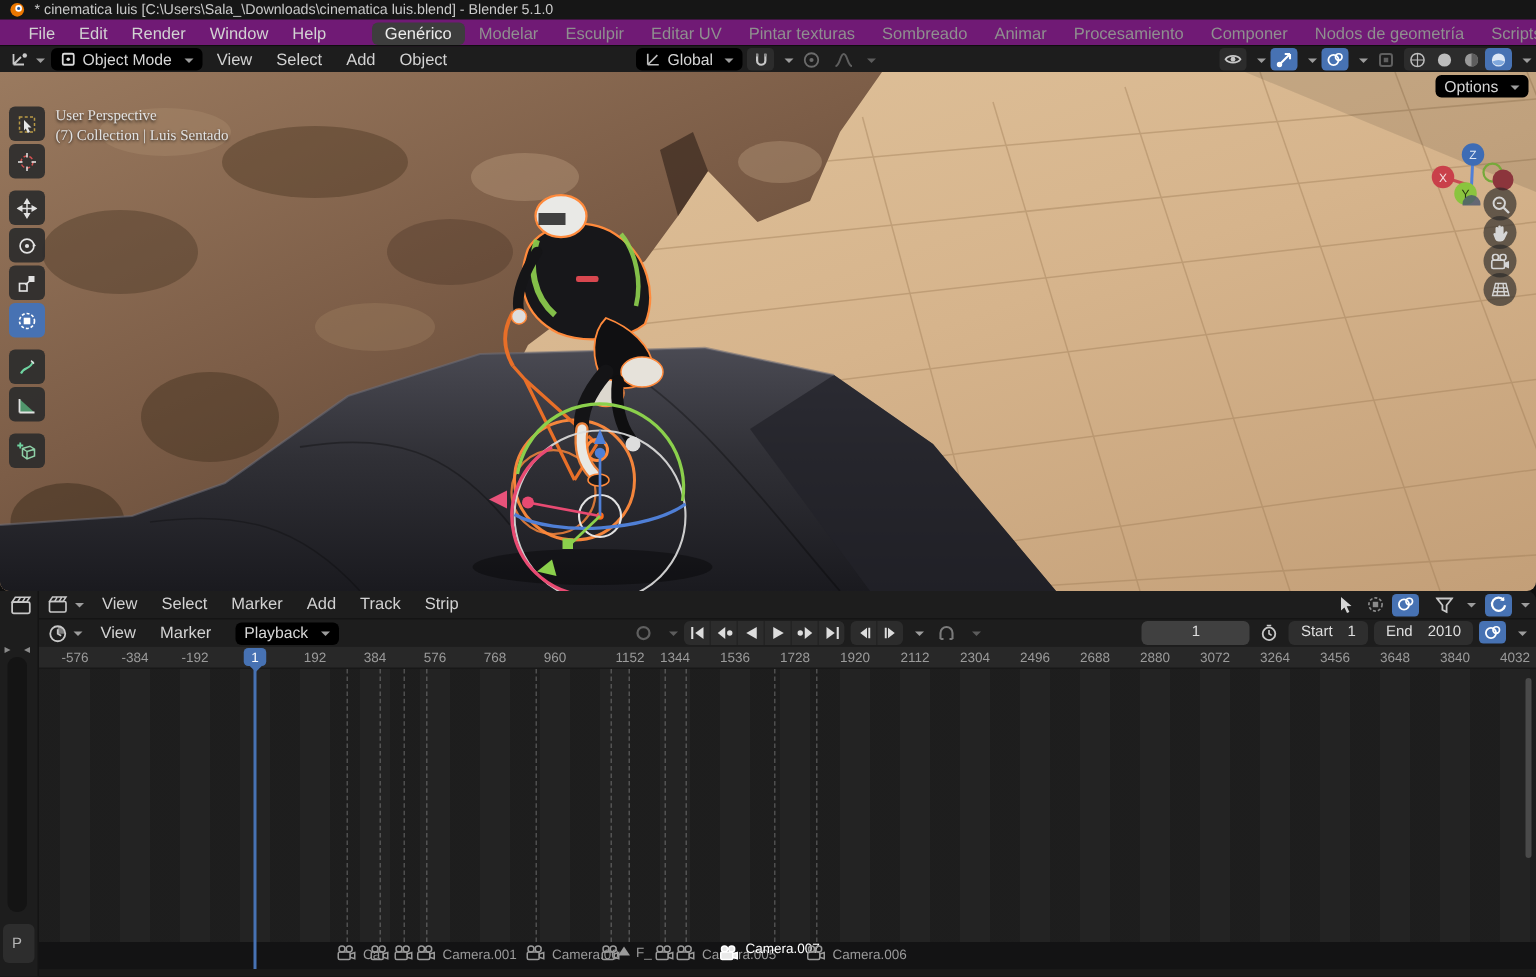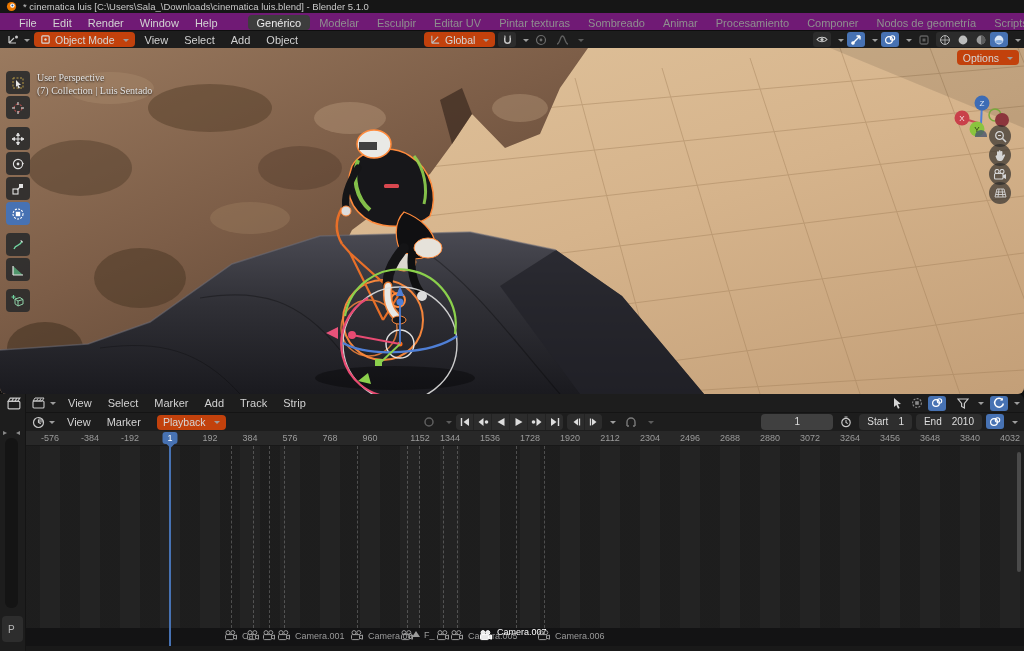--- a/index.html
+++ b/index.html
@@ -12,21 +12,21 @@
   #menubar{position:absolute;left:0;top:13px;width:1024px;height:18px;background:#701a75;
     display:flex;align-items:flex-end;border-bottom:1px solid #0e0e0e;}
   .mitem{color:#d2d2d2;font-size:11px;padding:1px 8px;border-radius:3px;cursor:default;}
   #tabs{display:flex;align-items:center;margin-left:22px;}
   .wtab{color:#8f8f8f;font-size:11px;padding:1.5px 9px;border-radius:4px;white-space:nowrap;}
   .wtab.active{background:#3d3d3d;color:#ececec;}
   
   .caret{display:inline-block;width:0;height:0;border:3px solid transparent;border-top-color:#9d9d9d;
     margin-left:4px;transform:translateY(2px);}
   .caret.dim{border-top-color:#5c5c5c;}
-  .pill{background:#c2410c;border-radius:4px;display:inline-flex;align-items:center;
+  .pill{background:#000000;border-radius:4px;display:inline-flex;align-items:center;
     padding:1px 6px;color:#d6d6d6;font-size:10.5px;gap:4px;height:15px;}
   .iconbtn{display:inline-flex;align-items:center;justify-content:center;height:15px;min-width:18px;
     background:#2c2c2c;border-radius:3px;padding:0 2px;}
   .iconbtn.blue{background:#4772b3;}
   .iconbtn.ghost{background:transparent;}
   svg.ic{display:block;}
   
   #viewport{position:absolute;left:0;top:31px;width:1024px;height:363px;background:#1d1d1d;
     border-radius:0 0 6px 6px;overflow:hidden;}
   #vp-header{position:relative;height:17px;background:#1d1d1d;display:flex;align-items:center;

